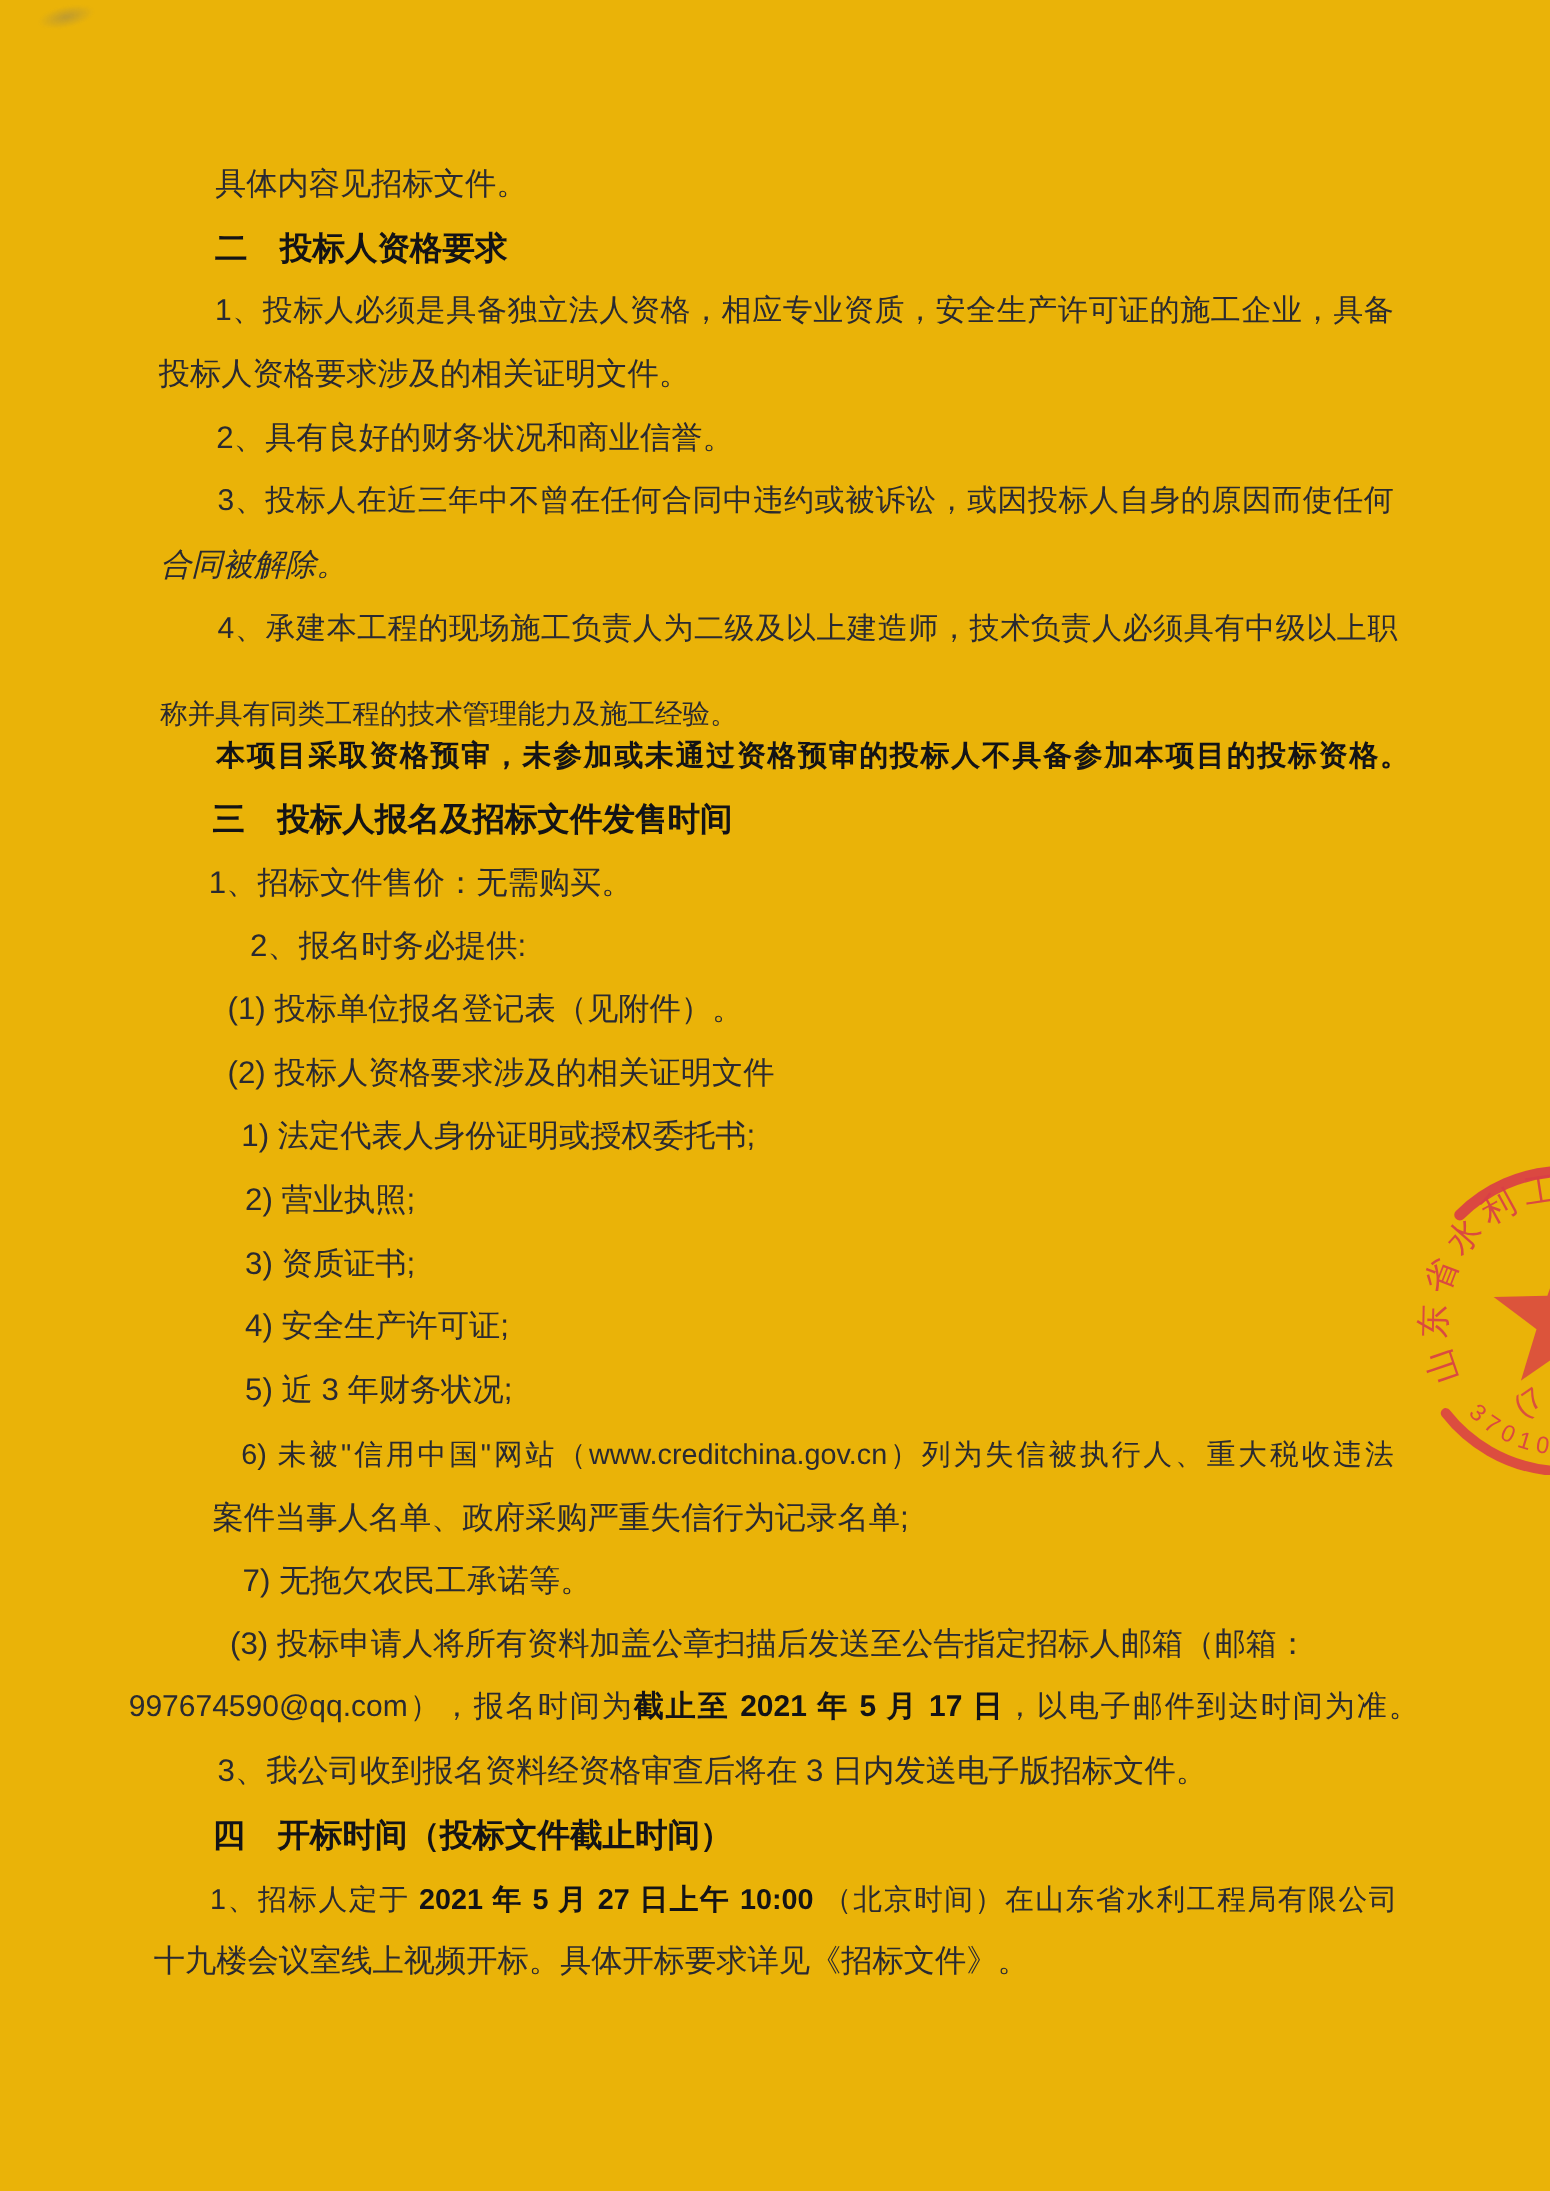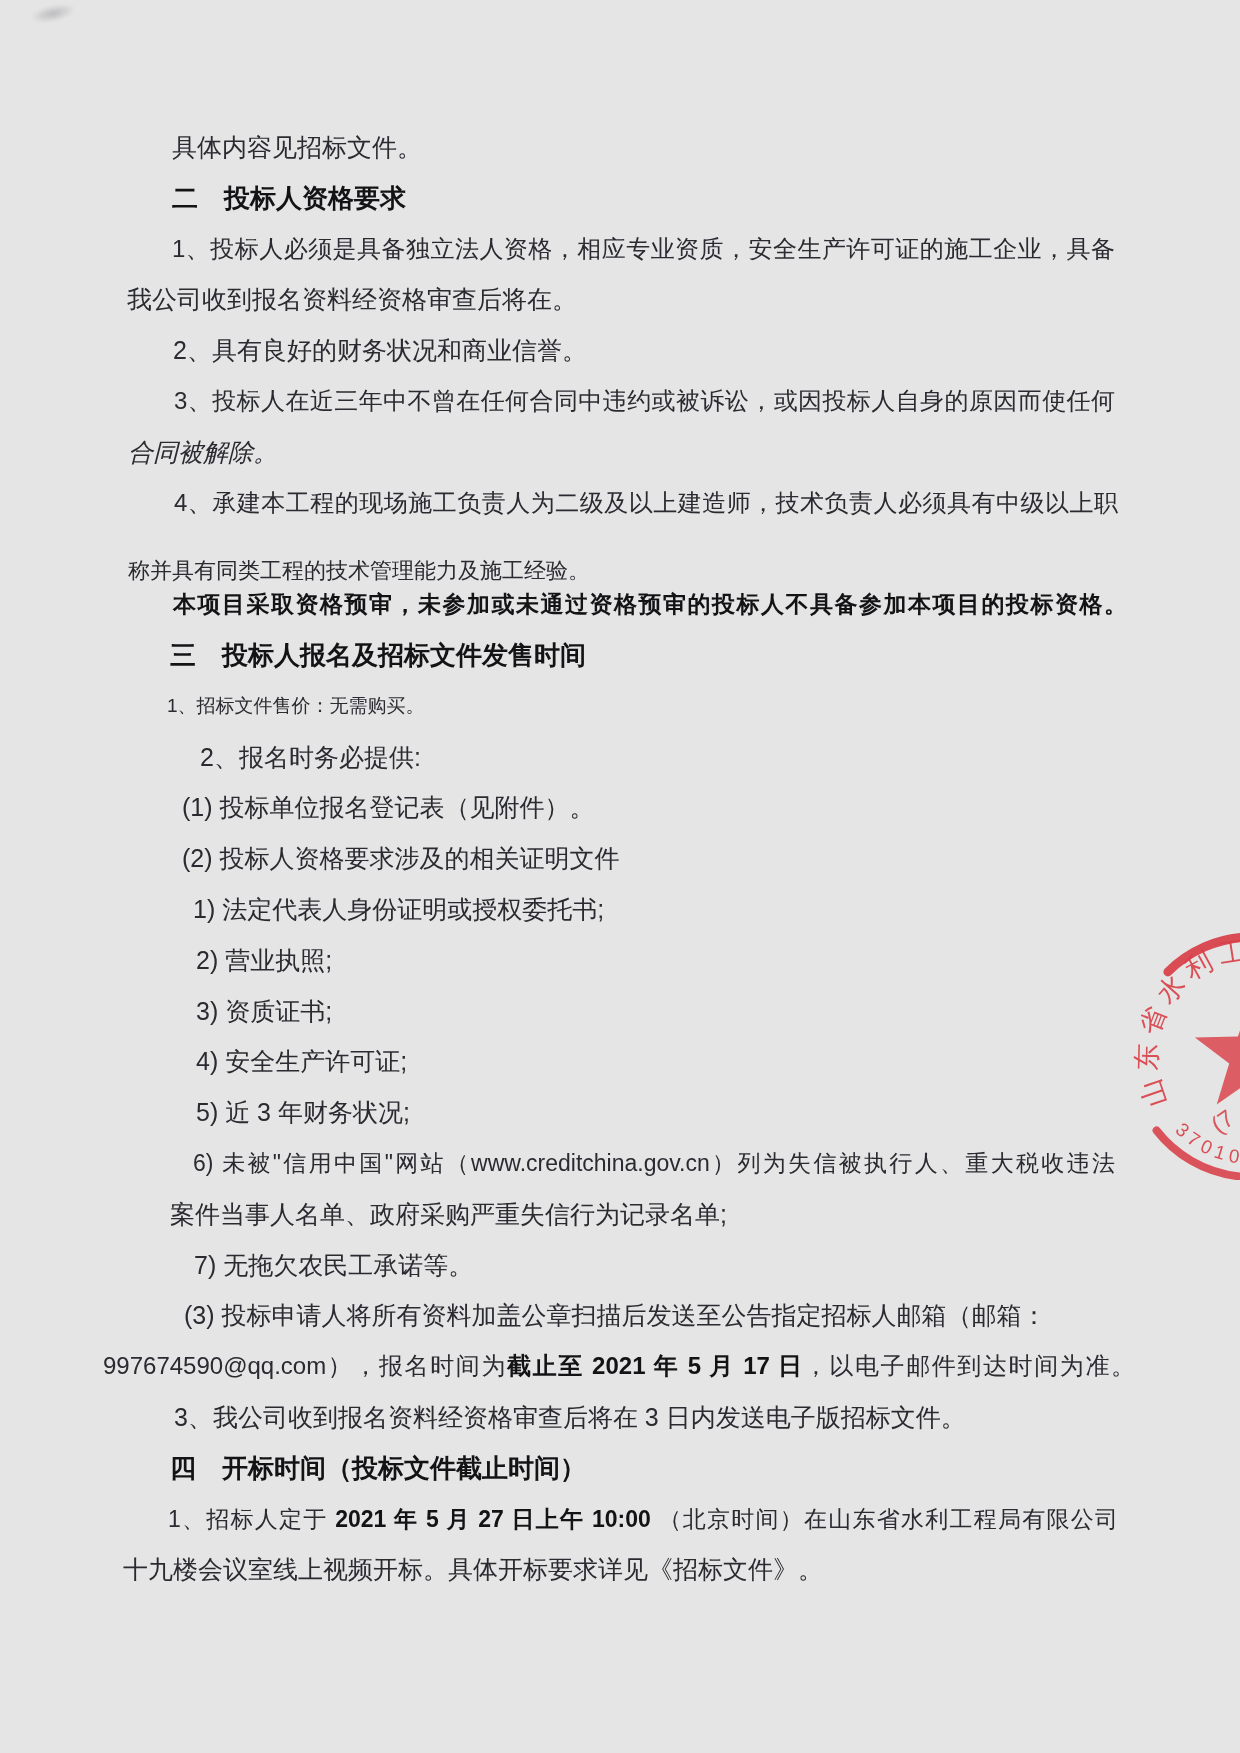--- a/index.html
+++ b/index.html
@@ -1,19 +1,19 @@
 <!DOCTYPE html>
 <html><head>
 <meta charset="utf-8">
 <style>
   html,body{margin:0;padding:0;background:#ffffff;}
   .page{
     position:relative;
     width:1240px;height:1753px;
-    background:#e5e5e5;
+    background:#eab308;
     overflow:hidden;
     font-family:"Liberation Sans","DejaVu Sans",sans-serif;
     color:#2a2a31;
   }
   .line{
     position:absolute;
     height:50px;line-height:50px;
     white-space:nowrap;
   }
   .line.j{
@@ -34,29 +34,29 @@
 <body>
 
 <div class="page">
 
   <div class="smudge"></div>
 
   <div id="doc">
       <div class="line" style="top: 122px; left: 172px; font-size: 25px;"><span>具体内容见招标文件。</span></div>
       <div class="line" style="top: 173px; left: 172px; font-size: 26px;"><span class="b">二　投标人资格要求</span></div>
       <div class="line j" style="top: 224px; left: 172px; font-size: 24px; width: 943px;"><span>1、投标人必须是具备独立法人资格，相应专业资质，安全生产许可证的施工企业，具备</span></div>
-      <div class="line" style="top: 274px; left: 127px; font-size: 25px;"><span>我公司收到报名资料经资格审查后将在。</span></div>
+      <div class="line" style="top: 274px; left: 127px; font-size: 25px;"><span>投标人资格要求涉及的相关证明文件。</span></div>
       <div class="line" style="top: 325px; left: 173px; font-size: 25px;"><span>2、具有良好的财务状况和商业信誉。</span></div>
       <div class="line j" style="top: 376px; left: 174px; font-size: 24px; width: 941px;"><span>3、投标人在近三年中不曾在任何合同中违约或被诉讼，或因投标人自身的原因而使任何</span></div>
       <div class="line" style="top: 427px; left: 128px; font-size: 25px; font-style: italic;"><span>合同被解除。</span></div>
       <div class="line j" style="top: 478px; left: 174px; font-size: 24px; width: 944px;"><span>4、承建本工程的现场施工负责人为二级及以上建造师，技术负责人必须具有中级以上职</span></div>
       <div class="line" style="top: 546px; left: 128px; font-size: 22px;"><span>称并具有同类工程的技术管理能力及施工经验。</span></div>
       <div class="line j" style="top: 579px; left: 173px; font-size: 23px; width: 954px;"><span class="b">本项目采取资格预审，未参加或未通过资格预审的投标人不具备参加本项目的投标资格。</span></div>
       <div class="line" style="top: 630px; left: 170px; font-size: 26px;"><span class="b">三　投标人报名及招标文件发售时间</span></div>
-      <div class="line" style="top: 681px; left: 167px; font-size: 19px; text-align: center;"><span>1、招标文件售价：无需购买。</span></div>
+      <div class="line" style="top: 681px; left: 167px; font-size: 25px; text-align: center;"><span>1、招标文件售价：无需购买。</span></div>
       <div class="line" style="top: 732px; left: 167px; font-size: 25px; margin-left: 33px;"><span>2、报名时务必提供:</span></div>
       <div class="line" style="top: 782px; left: 182px; font-size: 25px;"><span>(1) 投标单位报名登记表（见附件）。</span></div>
       <div class="line" style="top: 833px; left: 182px; font-size: 25px;"><span>(2) 投标人资格要求涉及的相关证明文件</span></div>
       <div class="line" style="top: 884px; left: 193px; font-size: 25px;"><span>1) 法定代表人身份证明或授权委托书;</span></div>
       <div class="line" style="top: 935px; left: 196px; font-size: 25px;"><span>2) 营业执照;</span></div>
       <div class="line" style="top: 986px; left: 196px; font-size: 25px;"><span>3) 资质证书;</span></div>
       <div class="line" style="top: 1036px; left: 196px; font-size: 25px;"><span>4) 安全生产许可证;</span></div>
       <div class="line" style="top: 1087px; left: 196px; font-size: 25px;"><span>5) 近 3 年财务状况;</span></div>
       <div class="line j" style="top: 1138px; left: 193px; font-size: 23px; width: 922px;"><span>6) 未被"信用中国"网站（www.creditchina.gov.cn）列为失信被执行人、重大税收违法</span></div>
       <div class="line" style="top: 1189px; left: 170px; font-size: 25px;"><span>案件当事人名单、政府采购严重失信行为记录名单;</span></div>

